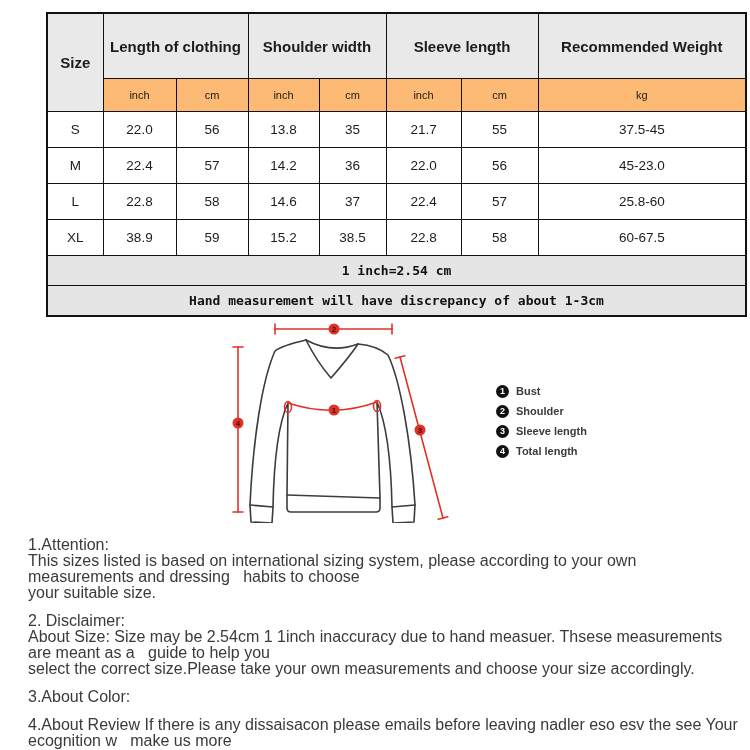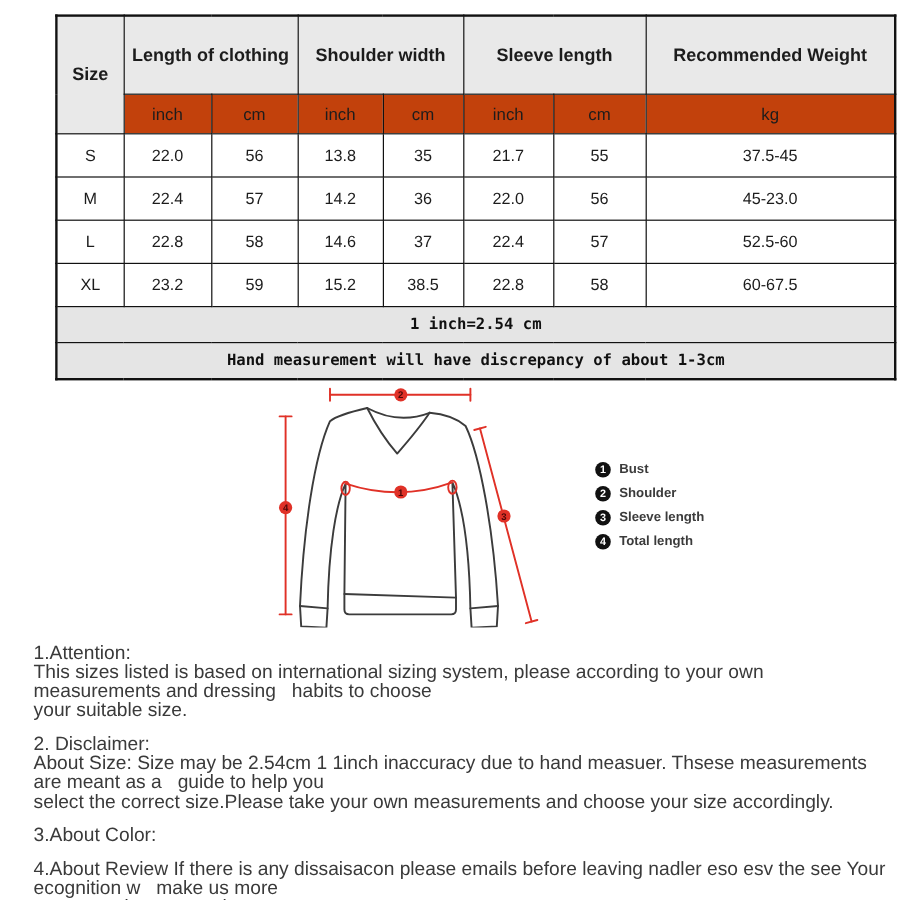--- a/index.html
+++ b/index.html
@@ -11,21 +11,21 @@
   .size-table{
     position:absolute;left:46px;top:12px;width:699px;
     border-collapse:collapse;table-layout:fixed;
     border:2px solid #111;
   }
   .size-table td{
     border:1px solid #111;text-align:center;vertical-align:middle;
     color:#1c1c1c;padding:0;overflow:hidden;
   }
   .row-group td{background:#e9e9e9;font-weight:bold;font-size:15px;line-height:19px;height:64px;}
-  .row-units td{background:#c2410c;font-size:14px;height:32px;}
+  .row-units td{background:#fdba74;font-size:11px;height:32px;}
   .row-data td{font-size:13.5px;height:35px;background:#fff;}
   .row-note td{
     font-family:"DejaVu Sans Mono",monospace;font-weight:bold;
     font-size:13px;height:29px;background:#e5e5e5;color:#111;
   }
   
   .diagram{position:absolute;left:230px;top:318px;width:270px;height:205px;}
   .legend{position:absolute;left:496px;top:381px;}
   .legend-row{display:flex;align-items:center;height:20px;}
   .badge{
@@ -96,25 +96,25 @@
       <td>45-23.0</td>
     </tr>
     <tr class="row-data">
       <td>L</td>
       <td>22.8</td>
       <td>58</td>
       <td>14.6</td>
       <td>37</td>
       <td>22.4</td>
       <td>57</td>
-      <td>52.5-60</td>
+      <td>25.8-60</td>
     </tr>
     <tr class="row-data">
       <td>XL</td>
-      <td>23.2</td>
+      <td>38.9</td>
       <td>59</td>
       <td>15.2</td>
       <td>38.5</td>
       <td>22.8</td>
       <td>58</td>
       <td>60-67.5</td>
     </tr>
     <tr class="row-note">
       <td colspan="8">1 inch=2.54 cm</td>
     </tr>

